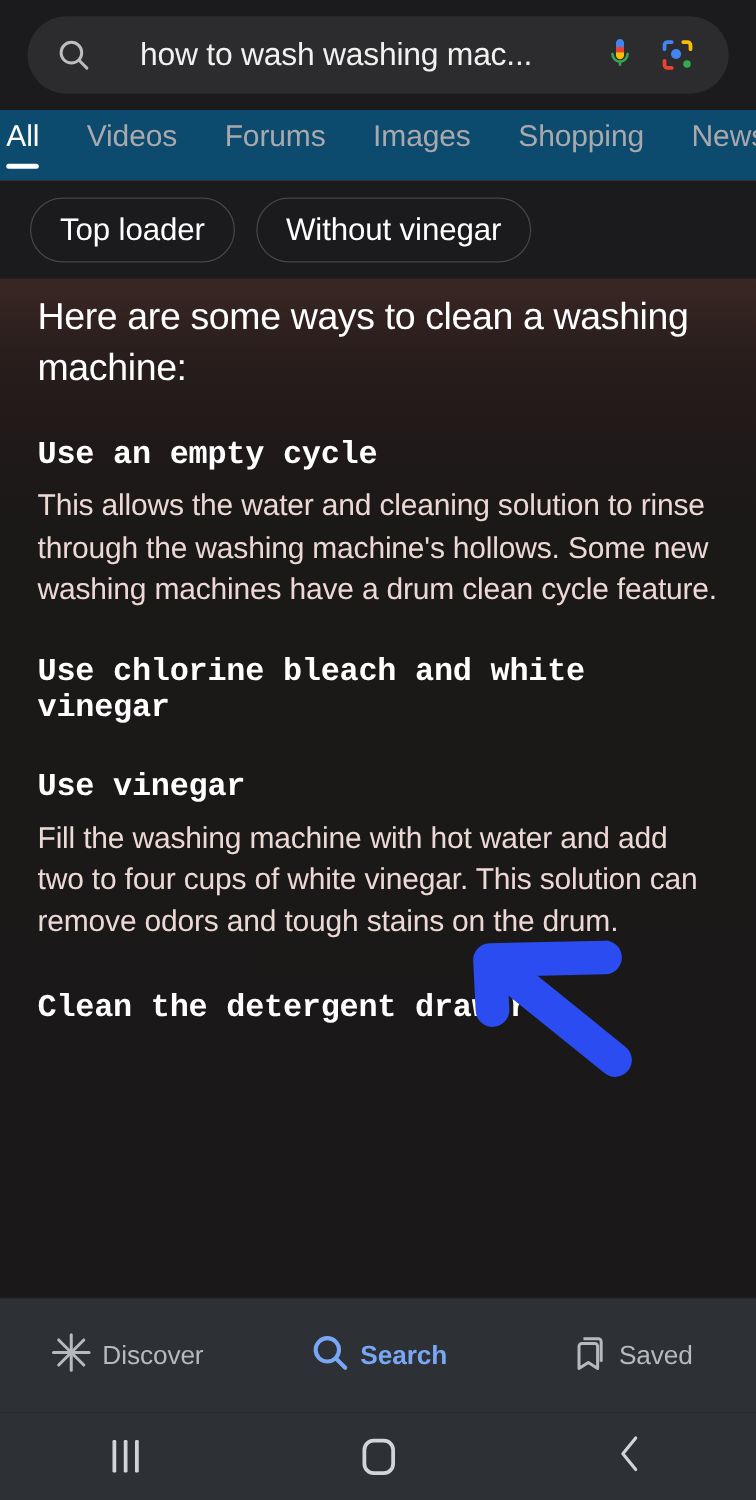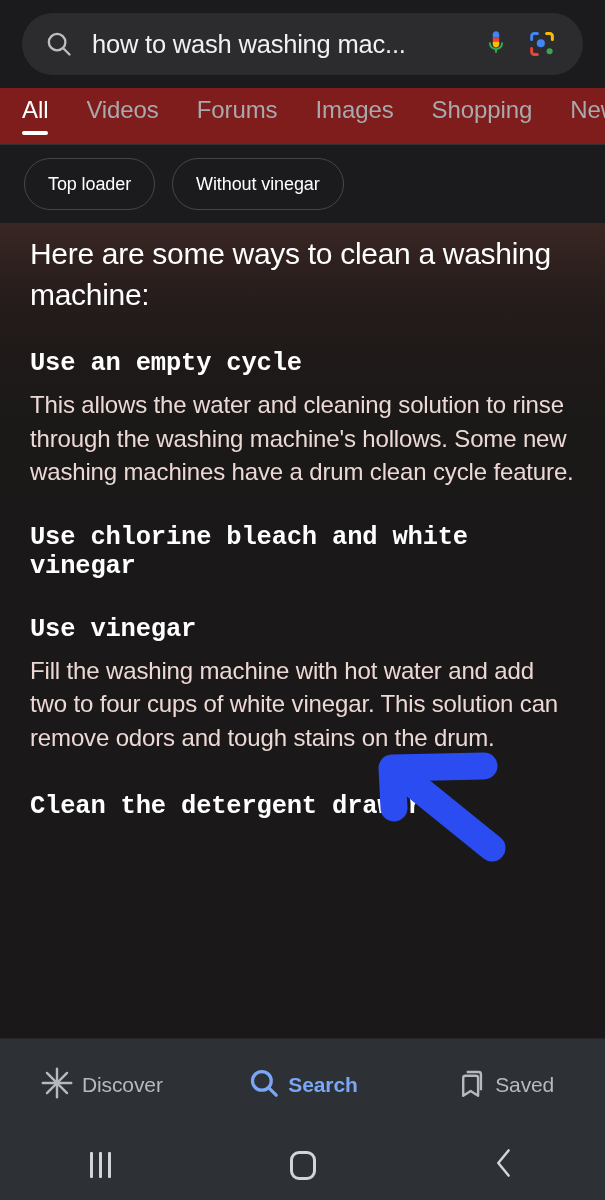--- a/index.html
+++ b/index.html
@@ -39,36 +39,36 @@
     align-items: center;
     padding: 0 18px 0 22px;
     gap: 0;
   }
   .sb-search-icon { flex: 0 0 auto; display:flex; align-items:center; }
   .sb-query {
     flex: 1;
     color: #f1f1f1;
     font-size: 25.5px;
     letter-spacing: -0.2px;
-    margin-left: 18px;
+    margin-left: 38px;
     white-space: nowrap;
     overflow: hidden;
   }
   .sb-icon-btn { flex: 0 0 auto; display:flex; align-items:center; justify-content:center; width: 46px; }
 
   
   .tabs-wrap {
     flex: 0 0 56px;
     display: flex;
     align-items: flex-start;
-    padding-left: 22px;
+    padding-left: 5px;
     gap: 0;
     overflow: hidden;
     position: relative;
-    background: #7f1d1d;
+    background: #0c4a6e;
   }
   .tab {
     position: relative;
     color: #a9a9ad;
     font-size: 24px;
     white-space: nowrap;
     padding: 8px 0 12px 0;
     margin-right: 38px;
     letter-spacing: -0.1px;
   }
@@ -94,21 +94,21 @@
     background: #1b1b1d;
   }
   .chip {
     height: 52px;
     border: 1px solid #46464a;
     border-radius: 26px;
     display: flex;
     align-items: center;
     padding: 0 23px;
     color: #ffffff;
-    font-size: 18px;
+    font-size: 25px;
     white-space: nowrap;
     letter-spacing: -0.1px;
     background: transparent;
     flex: 0 0 auto;
   }
 
   
   .ai-overview {
     flex: 1 1 auto;
     position: relative;

